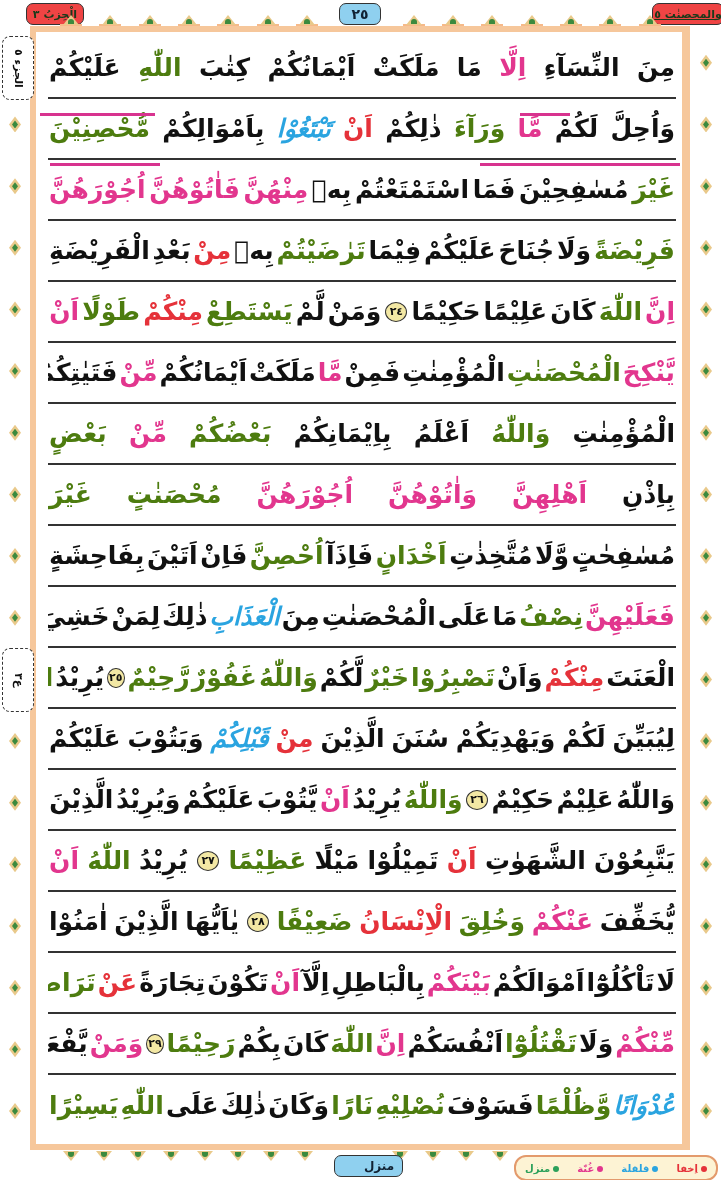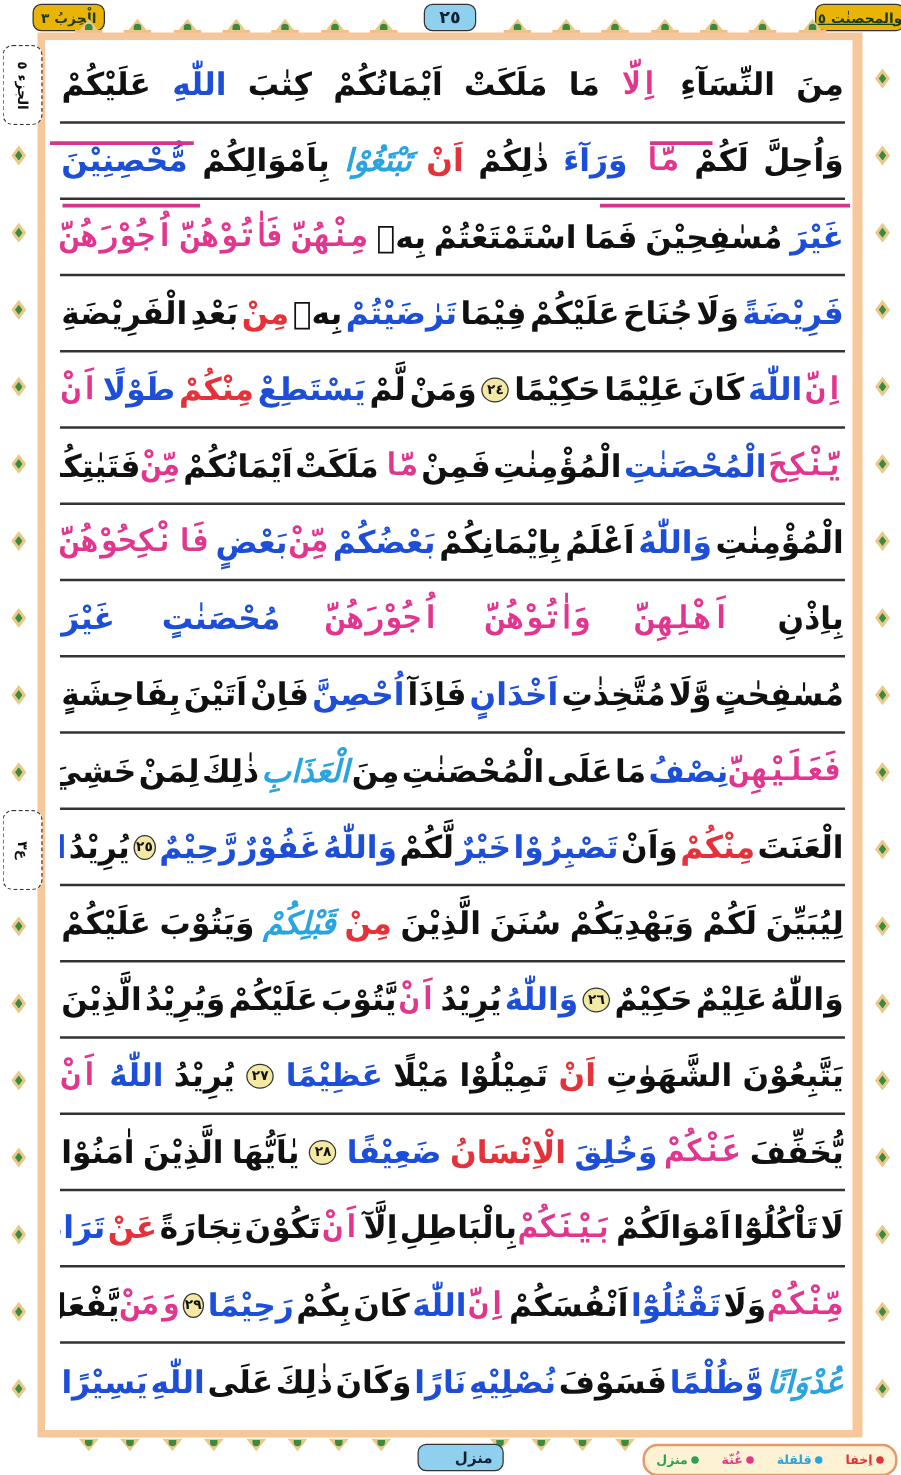--- a/index.html
+++ b/index.html
@@ -8,36 +8,36 @@
   .deco-row { position:absolute; left:60px; right:60px; height:14px; display:flex; justify-content:space-between; align-items:center; }
   .deco-row.top { top:14px; }
   .deco-row.bottom { top:1150px; }
   .deco { width:22px; height:12px; position:relative; }
   .deco.up { background:linear-gradient(to top, #f6b98a 0 3px, transparent 3px); }
   .deco.up::before { content:""; position:absolute; left:3px; bottom:2px; width:0; height:0; border-left:8px solid transparent; border-right:8px solid transparent; border-bottom:10px solid #e9c98a; }
   .deco.up::after { content:""; position:absolute; left:8px; bottom:3px; width:6px; height:5px; background:#3b8a3e; border-radius:3px 3px 0 0; }
   .deco.down::before { content:""; position:absolute; left:3px; top:0; width:0; height:0; border-left:8px solid transparent; border-right:8px solid transparent; border-top:10px solid #e9c98a; }
   .deco.down::after { content:""; position:absolute; left:8px; top:1px; width:6px; height:5px; background:#3b8a3e; border-radius:0 0 3px 3px; }
   .badge { position:absolute; border:1.5px solid #333; border-radius:7px; font-size:11px; font-weight:bold; display:flex; align-items:center; justify-content:center; color:#1a3a1a; direction:rtl; }
-  .badge.green { background:#eab308; }
+  .badge.green { background:#ef4444; }
   .badge.blue { background:#8fd0ef; color:#123; }
   .frame { position:absolute; left:30px; top:26px; width:660px; height:1124px; background:#f6c79b; }
   .page { position:absolute; left:36px; top:32px; width:646px; height:1112px; background:#ffffff; }
   .side-strip { position:absolute; top:32px; width:22px; height:1110px; display:flex; flex-direction:column; justify-content:space-around; align-items:center; }
   .side-strip.left { left:4px; }
   .side-strip.right { left:695px; }
   .side-orn { width:12px; height:16px; background:#e9c98a; clip-path:polygon(50% 0, 100% 50%, 50% 100%, 0 50%); position:relative; }
   .side-orn::after { content:""; position:absolute; left:3px; top:4px; width:6px; height:8px; background:#3b8a3e; clip-path:polygon(50% 0, 100% 50%, 50% 100%, 0 50%); }
   .juz-label { position:absolute; left:2px; width:30px; background:#fff; border:1.5px dashed #333; border-radius:8px; writing-mode:vertical-rl; font-size:11px; font-weight:bold; display:flex; align-items:center; justify-content:center; direction:rtl; color:#111; }
   .lines { position:absolute; left:48px; top:38px; width:628px; }
   .line { height:61px; border-bottom:2px solid #333; box-sizing:border-box; display:flex; align-items:center; justify-content:space-between; direction:rtl; font-family:"DejaVu Sans", sans-serif; font-size:25px; font-weight:bold; color:#111; white-space:nowrap; overflow:hidden; position:relative; }
   .line:last-child { border-bottom:none; }
   .line span { padding:0 1px; }
-  .c-green { color:#1d4ed8; }
-  .c-pink { color:#e2368e;font-family:Liberation Mono, monospace; }
+  .c-green { color:#4d7c0f; }
+  .c-pink { color:#e2368e; }
   .c-red { color:#e5323a; }
   .c-blue { color:#2aa4e0;font-style:italic; }
   .ayah { display:inline-flex; width:18px; height:18px; border-radius:50%; border:1.5px solid #333; background:#f3e8a4; font-size:11px; align-items:center; justify-content:center; color:#111; margin:0 2px; }
   .overline { position:absolute; height:3px; background:#d8338f; }
   .legend { position:absolute; left:514px; top:1155px; width:200px; height:22px; border:2px solid #e39a6c; border-radius:12px; background:#fdf3d4; display:flex; align-items:center; justify-content:space-around; direction:rtl; font-size:10px; font-weight:bold; }
   .legend .dot { display:inline-block; width:6px; height:6px; border-radius:50%; margin-left:3px; vertical-align:middle; }
 </style>
 </head>
 <body>
 
@@ -193,21 +193,20 @@
       <span>فَتَيٰتِكُمُ</span>
     </div>
     <div class="line">
       <span>الْمُؤْمِنٰتِ</span>
       <span class="c-green">وَاللّٰهُ</span>
       <span>اَعْلَمُ</span>
       <span>بِاِيْمَانِكُمْ</span>
       <span class="c-green">بَعْضُكُمْ</span>
       <span class="c-pink">مِّنْ</span>
       <span class="c-green">بَعْضٍ</span>
-      <span class="c-pink">فَانْكِحُوْهُنَّ</span>
     </div>
     <div class="line">
       <span>بِاِذْنِ</span>
       <span class="c-pink">اَهْلِهِنَّ</span>
       <span class="c-pink">وَاٰتُوْهُنَّ</span>
       <span class="c-pink">اُجُوْرَهُنَّ</span>
       <span class="c-green">مُحْصَنٰتٍ</span>
       <span class="c-green">غَيْرَ</span>
     </div>
     <div class="line">

